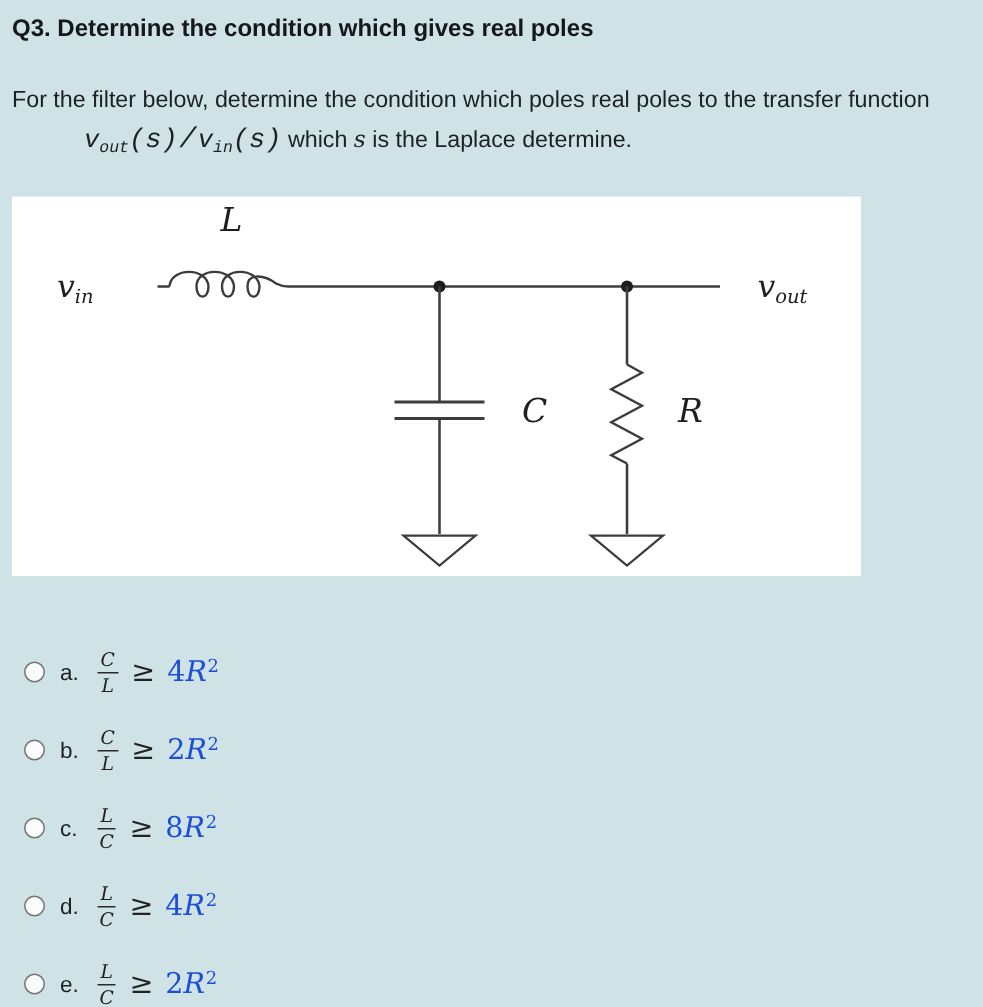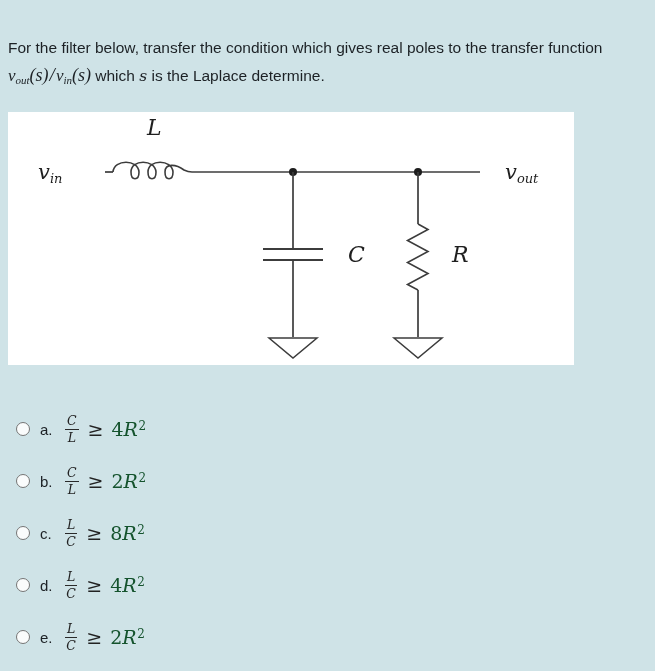--- a/index.html
+++ b/index.html
@@ -17,21 +17,21 @@
     font-size:16px; line-height:19px; font-weight:700;
     margin:0; color:#14181c;
   }
 
   
   .q-text {
     font-size:15.5px; line-height:27px;
     margin:24px 0 0 0; max-width:640px;
   }
   .mvar   { font-family:"DejaVu Serif", serif; font-style:italic; }
-  .qmath  { font-size:17px; font-family:Liberation Serif, serif; font-style:italic; white-space:nowrap; }
+  .qmath  { font-size:17px; font-family:Liberation Mono, monospace; font-style:italic; white-space:nowrap;margin-left:48px; }
   .qmath .msub { font-size:11px; font-style:italic; vertical-align:-3px; }
   .qmath .mpar { font-size:18px; }
   .qmath .mslash { font-size:19px; padding:0 1px; }
 
   
   .panel {
     width:566px; height:253px; background:#ffffff;
     margin-top:18px;
   }
   .panel svg { display:block; }
@@ -50,32 +50,33 @@
     display:inline-flex; flex-direction:column; align-items:center;
     font-family:"DejaVu Serif", serif; font-style:italic;
     font-size:12.5px; line-height:1.1; color:#222; margin-left:3px;
   }
   .frac .num { border-bottom:1px solid #2a2a2a; padding:0 2px 1px 2px; }
   .frac .den { padding-top:1px; }
   .rel {
     font-family:"DejaVu Serif", serif; font-size:19px;
     margin:0 8px 0 9px; color:#222;
   }
-  .rhs { font-family:"DejaVu Serif", serif; font-size:19px; color:#14532d; white-space:nowrap; }
+  .rhs { font-family:"DejaVu Serif", serif; font-size:19px; color:#1d4ed8; white-space:nowrap; }
   .rhs .coeff { font-style:normal; }
   .rhs .base  { font-style:italic; }
   .rhs sup { font-size:12px; font-style:normal; vertical-align:6px; margin-left:0.5px; }
 </style>
 </head>
 <body>
 
 <div class="wrap">
 
+  <h1 class="q-title">Q3. Determine the condition which gives real poles</h1>
 
-  <p class="q-text"><span>For the filter below, transfer the condition which gives real poles to the transfer function</span>
+  <p class="q-text"><span>For the filter below, determine the condition which poles real poles to the transfer function</span>
     <span class="qmath"><span>v</span><span class="msub">out</span><span class="mpar">(s)</span><span class="mslash">/</span><span>v</span><span class="msub">in</span><span class="mpar">(s)</span></span><span> which </span><span class="mvar">s</span><span> is the Laplace determine.</span></p>
 
   <div class="panel">
     <svg width="566" height="253" viewBox="0 0 566 253">
 
       <text class="circ-label" x="30" y="67" font-size="21"><tspan>v</tspan><tspan font-size="13" dy="4">in</tspan></text>
 
       <path d="M97,60 H105" stroke="#3c3c3c" stroke-width="1.7" fill="none"></path>
 
       <path d="M105,60

